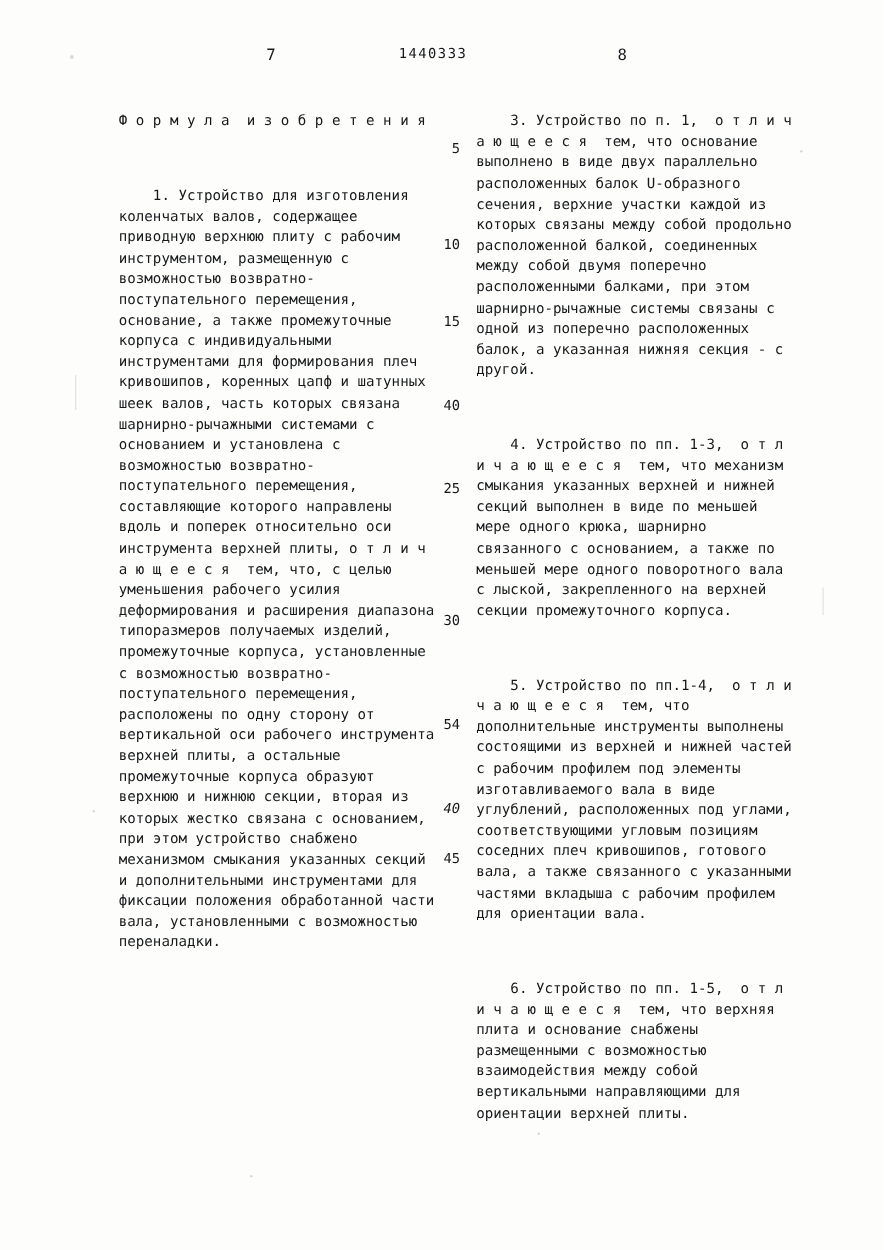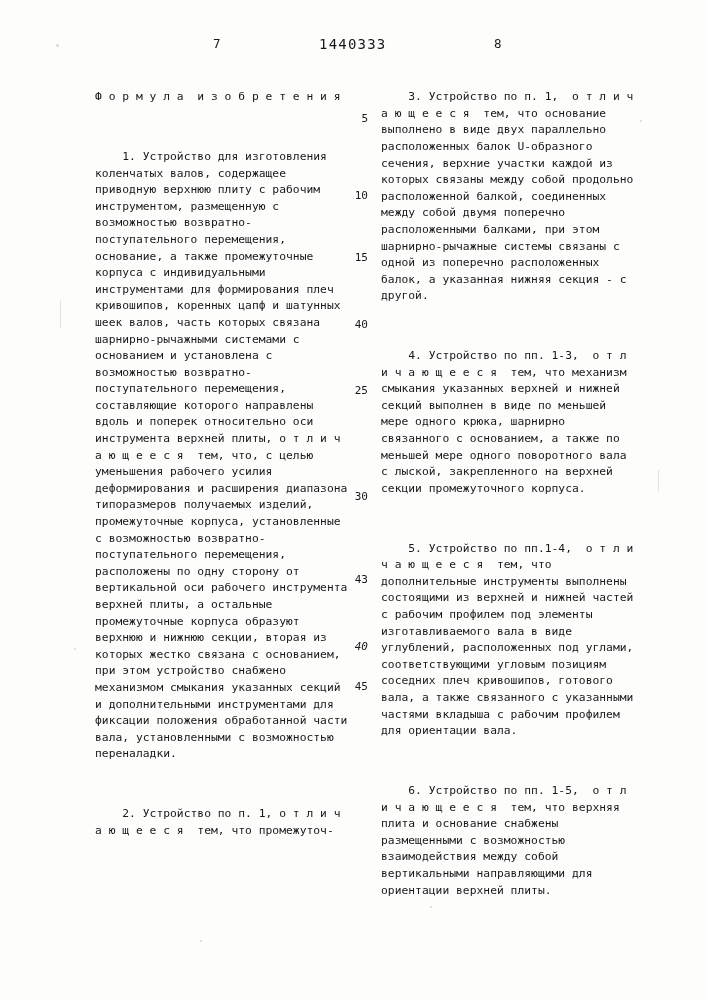--- a/index.html
+++ b/index.html
@@ -35,21 +35,21 @@
     position: absolute;
     left: 213px;
     top: 0;
     font-size: 12.5px;
     letter-spacing: 0.5px;
   }
   .header .pat-no {
     position: absolute;
     left: 319px;
     top: 0;
-    font-size: 14px;
+    font-size: 11px;
     letter-spacing: 1.2px;
     text-align: center;
   }
   .header .pg-right {
     position: absolute;
     left: 494px;
     top: 0;
     font-size: 12.5px;
     letter-spacing: 0.5px;
   }
@@ -128,31 +128,30 @@
     <span class="pg-left">7</span>
     <span class="pat-no">1440333</span>
     <span class="pg-right">8</span>
   </div>
 
   <div class="columns">
 
     <div class="col col-left">
       <p class="para">Ф о р м у л а  и з о б р е т е н и я</p>
       <p class="para">    1. Устройство для изготовления коленчатых валов, содержащее приводную верхнюю плиту с рабочим инструментом, размещенную с возможностью возвратно-поступательного перемещения, основание, а также промежуточные корпуса с индивидуальными инструментами для формирования плеч кривошипов, коренных цапф и шатунных шеек валов, часть которых связана шарнирно-рычажными системами с основанием и установлена с возможностью возвратно-поступательного перемещения, составляющие которого направлены вдоль и поперек относительно оси инструмента верхней плиты, о т л и ч а ю щ е е с я  тем, что, с целью уменьшения рабочего усилия деформирования и расширения диапазона типоразмеров получаемых изделий, промежуточные корпуса, установленные с возможностью возвратно-поступательного перемещения, расположены по одну сторону от вертикальной оси рабочего инструмента верхней плиты, а остальные промежуточные корпуса образуют верхнюю и нижнюю секции, вторая из которых жестко связана с основанием, при этом устройство снабжено механизмом смыкания указанных секций и дополнительными инструментами для фиксации положения обработанной части вала, установленными с возможностью переналадки.</p>
-      <p class="para">    2. Устройство по п. 1, о т л и ч а ю щ е е с я  тем, что промежуточ-</p>
     </div>
 
     <div class="linenums">
       <div style="top:55px;">5</div>
       <div style="top:132px;">10</div>
       <div style="top:194px;">15</div>
       <div style="top:261px;">40</div>
       <div style="top:327px;">25</div>
       <div style="top:433px;">30</div>
-      <div style="top:516px;">43</div>
+      <div style="top:516px;">54</div>
       <div style="top:583px;font-style:italic;">40</div>
       <div style="top:623px;">45</div>
     </div>
 
     <div class="col col-right">
       <p class="para">    3. Устройство по п. 1,  о т л и ч а ю щ е е с я  тем, что основание выполнено в виде двух параллельно расположенных балок U-образного сечения, верхние участки каждой из которых связаны между собой продольно расположенной балкой, соединенных между собой двумя поперечно расположенными балками, при этом шарнирно-рычажные системы связаны с одной из поперечно расположенных балок, а указанная нижняя секция - с другой.</p>
       <p class="para">    4. Устройство по пп. 1-3,  о т л и ч а ю щ е е с я  тем, что механизм смыкания указанных верхней и нижней секций выполнен в виде по меньшей мере одного крюка, шарнирно связанного с основанием, а также по меньшей мере одного поворотного вала с лыской, закрепленного на верхней секции промежуточного корпуса.</p>
       <p class="para">    5. Устройство по пп.1-4,  о т л и ч а ю щ е е с я  тем, что дополнительные инструменты выполнены состоящими из верхней и нижней частей с рабочим профилем под элементы изготавливаемого вала в виде углублений, расположенных под углами, соответствующими угловым позициям соседних плеч кривошипов, готового вала, а также связанного с указанными частями вкладыша с рабочим профилем для ориентации вала.</p>
       <p class="para">    6. Устройство по пп. 1-5,  о т л и ч а ю щ е е с я  тем, что верхняя плита и основание снабжены размещенными с возможностью взаимодействия между собой вертикальными направляющими для ориентации верхней плиты.</p>
     </div>

